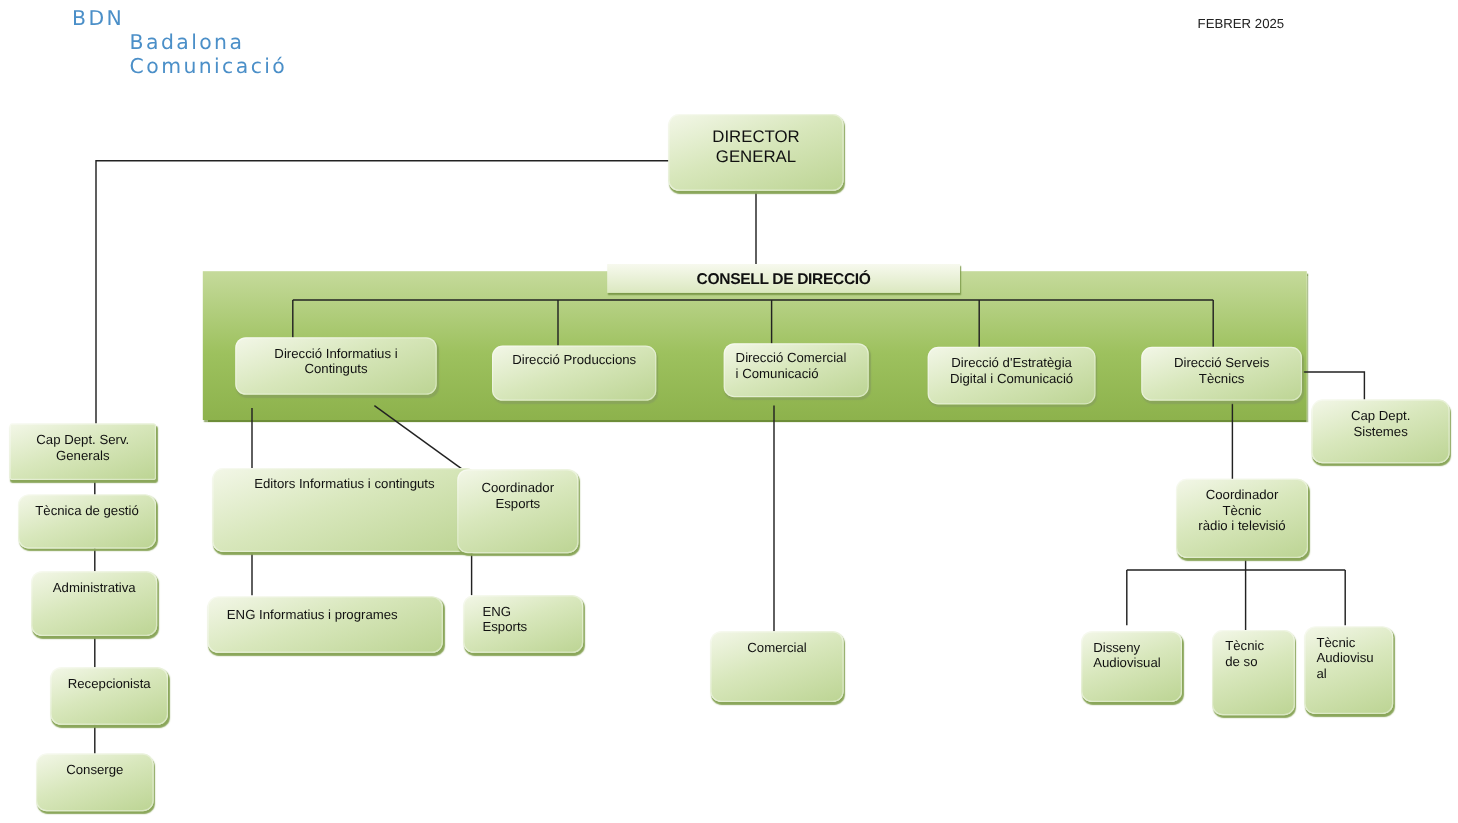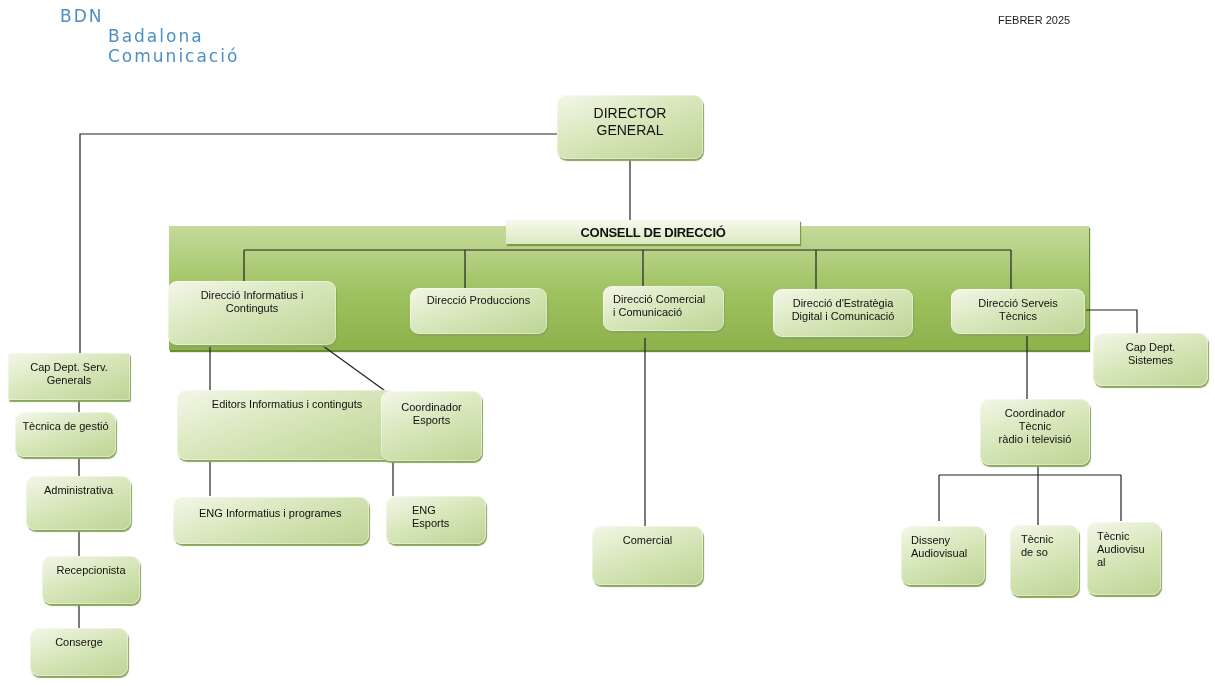--- a/index.html
+++ b/index.html
@@ -14,21 +14,21 @@
            box-shadow:1px 2px 1px #6d8d38; z-index:1; }
   .panel-title { position:absolute; left:485px; top:220px; width:294px; height:24px;
            background:linear-gradient(180deg,#f7f9ee 0%,#dbe8c0 100%);
            box-shadow:1px 2px 1px #7c9a4a; z-index:4;
            font-weight:bold; font-size:13px; display:flex; align-items:center; justify-content:center; letter-spacing:-0.3px;margin-left:21px;}
   .box { position:absolute; border-radius:9px; z-index:4;
          background:linear-gradient(160deg,#f3f7e8 0%,#d8e7bc 45%,#bcd493 100%);
          box-shadow:1px 2px 1px #8aa65a, inset 0 0 0 1px rgba(255,255,255,0.4);
          font-size:11px; line-height:13px; text-align:center; box-sizing:border-box;
          padding-top:8px; white-space:pre-line; }
-  .box.left { text-align:left; padding-left:26px; }
+  .box.left { text-align:left; padding-left:16px; }
   .box.sq { border-radius:2px; }
   .box.big { font-size:14px; line-height:17px; padding-top:10px; }
 </style>
 </head>
 <body>
 
 <div class="logo" style="left:44px;top:7px;">BDN</div>
 <div class="logo" style="left:92px;top:27px;">Badalona</div>
 <div class="logo" style="left:92px;top:47px;">Comunicació</div>
 <div class="date">FEBRER 2025</div>
@@ -54,33 +54,33 @@
     <path d="M1038 466 V475 M939 475 H1121 M939 475 V521 M1038 475 V525 M1121 475 V521"></path>
   </g>
 </svg>
 
 <div class="panel"></div>
 <div class="panel-title">CONSELL DE DIRECCIÓ</div>
 
 <div class="box big" style="left:557px;top:95px;width:146px;height:64px;">DIRECTOR
 GENERAL</div>
 
-<div class="box" style="left:168px;top:281px;width:168px;height:64px;">Direcció Informatius i
+<div class="box" style="left:196px;top:281px;width:168px;height:48px;">Direcció Informatius i
 Continguts</div>
 <div class="box" style="left:410px;top:288px;width:137px;height:46px;padding-top:6px;">Direcció Produccions</div>
 <div class="box left" style="left:603px;top:286px;width:121px;height:45px;padding-top:7px;padding-left:10px;">Direcció Comercial
 i Comunicació</div>
 <div class="box" style="left:773px;top:289px;width:140px;height:48px;">Direcció d'Estratègia
 Digital i Comunicació</div>
 <div class="box" style="left:951px;top:289px;width:134px;height:45px;text-align:center;">Direcció Serveis
 Tècnics</div>
 
 <div class="box sq" style="left:8px;top:353px;width:122px;height:47px;">Cap Dept.  Serv.
 Generals</div>
-<div class="box" style="left:15px;top:412px;width:101px;height:45px;">Tècnica de gestió</div>
+<div class="box" style="left:15px;top:412px;width:115px;height:45px;">Tècnica de gestió</div>
 <div class="box" style="left:26px;top:476px;width:105px;height:54px;">Administrativa</div>
 <div class="box" style="left:42px;top:556px;width:98px;height:48px;">Recepcionista</div>
 <div class="box" style="left:30px;top:628px;width:98px;height:48px;">Conserge</div>
 
 <div class="box" style="left:177px;top:390px;width:220px;height:70px;">Editors Informatius i continguts</div>
 <div class="box" style="left:381px;top:391px;width:101px;height:70px;padding-top:10px;">Coordinador
 Esports</div>
 <div class="box left" style="left:173px;top:497px;width:196px;height:47px;padding-top:10px;">ENG Informatius  i programes</div>
 <div class="box left" style="left:386px;top:496px;width:100px;height:48px;padding-top:8px;">ENG
 Esports</div>

